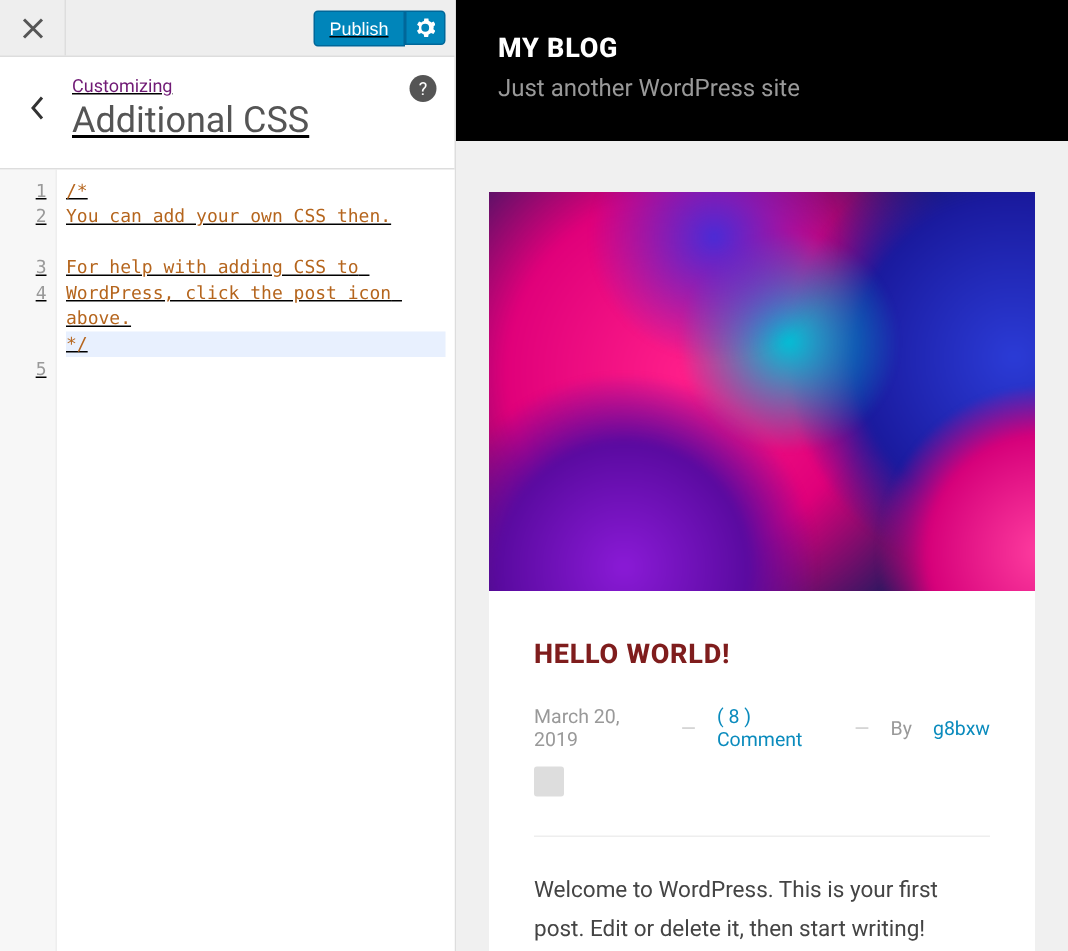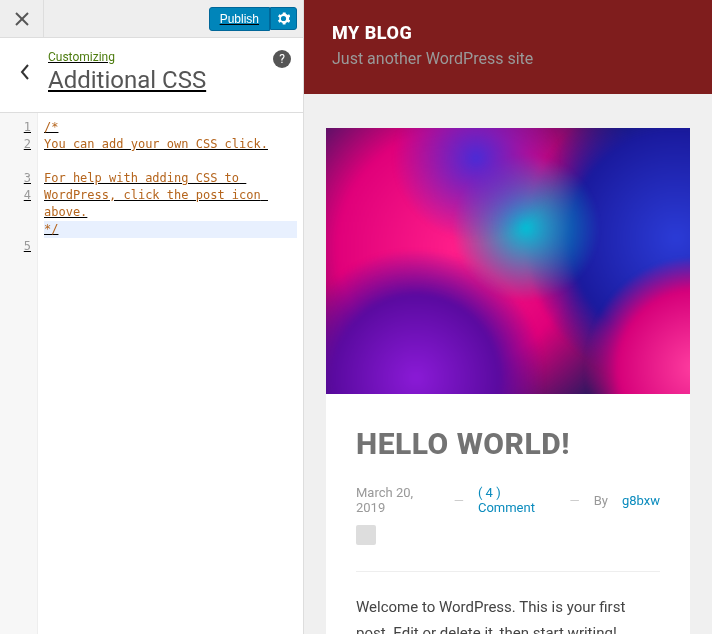--- a/index.html
+++ b/index.html
@@ -11,38 +11,38 @@
   .close-box svg { width: 14px; height: 14px; }
   .top-spacer { flex: 1; }
   .top-actions { display: flex; align-items: center; padding-right: 6px; gap: 0; }
   .btn-publish { background: #0085ba; color: #fff; border: 1px solid #006799; font-size: 12px; padding: 4px 10px; border-radius: 3px 0 0 3px; cursor: pointer; }
   .btn-gear { background: #0085ba; color: #fff; border: 1px solid #006799; border-left: 1px solid #006799; padding: 4px 6px; border-radius: 0 3px 3px 0; cursor: pointer; display: flex; align-items: center; justify-content: center; }
   .btn-gear svg { width: 13px; height: 13px; fill: #fff; }
   .panel-head { display: flex; align-items: center; padding: 12px 14px 18px 14px; border-bottom: 1px solid #ddd; position: relative; }
   .back { width: 22px; display: flex; align-items: center; justify-content: center; cursor: pointer; margin-right: 12px; }
   .back svg { width: 12px; height: 16px; }
   .panel-titles { flex: 1; }
-  .panel-sub { font-size: 12px; color: #4d7c0f; }
+  .panel-sub { font-size: 12px; color: #701a75; }
   .panel-title { font-size: 24px; color: #555; font-weight: 400; margin-top: 2px; }
   .help { width: 18px; height: 18px; border-radius: 50%; background: #555; color: #fff; font-size: 12px; display: flex; align-items: center; justify-content: center; cursor: pointer; position: absolute; right: 12px; top: 12px; }
   .editor { flex: 1; display: flex; font-family: Consolas, Menlo, monospace; font-size: 12px; background: #fff; overflow: hidden; }
   .gutter { width: 38px; background: #f7f7f7; color: #999; text-align: right; padding: 6px 6px 0 0; border-right: 1px solid #eee; line-height: 17px; }
   .gutter div { height: 17px; }
   .code { flex: 1; padding: 6px 6px 0 6px; color: #b5651d; line-height: 17px; position: relative; }
   .code-line { height: 17px; white-space: pre-wrap; word-break: break-word; }
   .code-line.hl { background: #e8f0fe; }
   .preview { flex: 1; height: 100%; background: #f0f0f0; overflow: hidden; display: flex; flex-direction: column; }
-  .site-header { background: #7f1d1d; padding: 22px 12px 26px 28px; color: #fff; }
+  .site-header { background: #000000; padding: 22px 12px 26px 28px; color: #fff; }
   .site-title { font-size: 18px; font-weight: 800; letter-spacing: 0.5px; }
   .site-tag { font-size: 16px; color: #999; margin-top: 6px; }
   .content { flex: 1; padding: 34px 22px 0 22px; overflow: hidden; }
   .card { background: #fff; }
   .featured { width: 100%; height: 266px; background: #1a1a5e; position: relative; overflow: hidden; }
   .post-body { padding: 32px 30px 20px 30px; }
-  .post-title { font-size: 30px; font-weight: 800; color: #737373; letter-spacing: 0.5px; }
+  .post-title { font-size: 18px; font-weight: 800; color: #7f1d1d; letter-spacing: 0.5px; }
   .meta { display: flex; align-items: center; font-size: 13px; color: #999; margin-top: 24px; gap: 14px; }
   .meta .sep { color: #ccc; }
   .meta a { color: #0a8bbd; text-decoration: none; }
   .meta .by { color: #999; }
   .avatar { width: 20px; height: 20px; background: #ddd; border-radius: 2px; }
   .divider { height: 1px; background: #eee; margin: 26px 0 22px 0; }
   .post-text { font-size: 15px; color: #444; line-height: 1.75; }
   
   .blob { position: absolute; border-radius: 50%; filter: blur(2px); }
 </style>
@@ -85,21 +85,21 @@
         <div>1</div>
         <div>2</div>
         <div style="height:17px"></div>
         <div>3</div>
         <div>4</div>
         <div style="height:34px"></div>
         <div>5</div>
       </div>
       <div class="code">
         <div class="code-line">/*</div>
-        <div class="code-line">You can add your own CSS click.</div>
+        <div class="code-line">You can add your own CSS then.</div>
         <div class="code-line"></div>
         <div class="code-line" style="height:auto">For help with adding CSS to WordPress, click the post icon above.</div>
         <div class="code-line hl">*/</div>
       </div>
     </div>
   </div>
 
   <div class="preview">
     <div class="site-header">
       <div class="site-title">MY BLOG</div>
@@ -113,21 +113,21 @@
           <div class="blob" style="width:260px;height:260px;left:-40px;top:120px;background:radial-gradient(circle,#8a1ad6 0%,#5a0aa0 45%,transparent 70%)"></div>
           <div class="blob" style="width:220px;height:220px;left:260px;top:130px;background:radial-gradient(circle,#ff3ea0 0%,#d6007a 50%,transparent 72%)"></div>
           <div class="blob" style="width:160px;height:160px;left:120px;top:20px;background:radial-gradient(circle,#00c0d6 0%,transparent 65%)"></div>
           <div class="blob" style="width:180px;height:180px;left:60px;top:-60px;background:radial-gradient(circle,#4a2bd6 0%,transparent 65%)"></div>
         </div>
         <div class="post-body">
           <div class="post-title">HELLO WORLD!</div>
           <div class="meta">
             <span>March 20, 2019</span>
             <span class="sep">—</span>
-            <a href="#">( 4 ) Comment</a>
+            <a href="#">( 8 ) Comment</a>
             <span class="sep">—</span>
             <span class="by">By</span>
             <a href="#">g8bxw</a>
           </div>
           <div class="meta" style="margin-top:10px">
             <div class="avatar"></div>
           </div>
           <div class="divider"></div>
           <div class="post-text">Welcome to WordPress. This is your first post. Edit or delete it, then start writing! Cough furball. Chase after silly colored fish toys around</div>
         </div>

